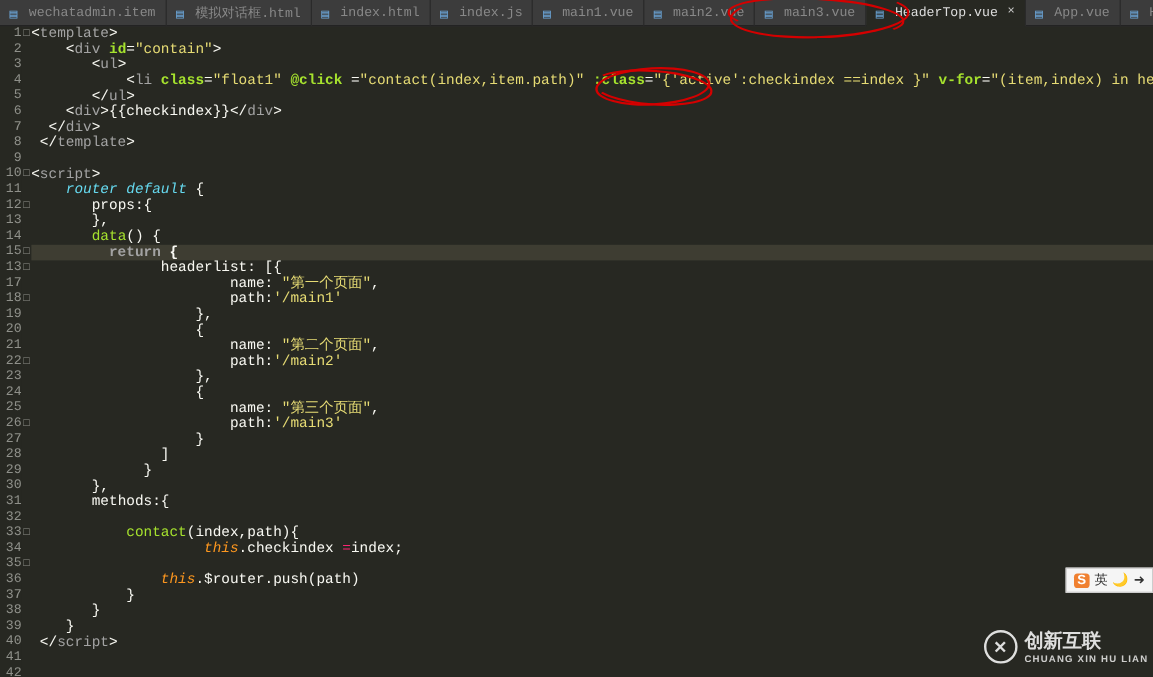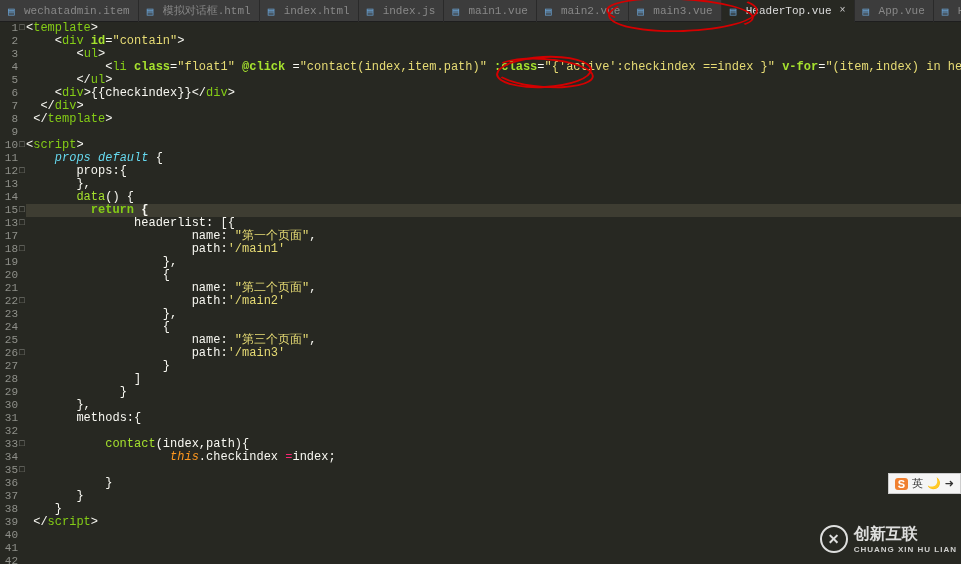--- a/index.html
+++ b/index.html
@@ -72,21 +72,21 @@
     .fold-col .fm { height: 13px; text-align: center; }
     .code {
       flex: 1;
       line-height: 13px;
       font-size: 12px;
       overflow: hidden;
       position: relative;
     }
     .line { height: 13px; white-space: pre; padding-left: 0; }
     .line.hl { background: #3e3d32; font-weight: bold; }
-    .c-tag { color: #84cc16; }
+    .c-tag { color: #a3a3a3; }
     .c-attr { color: #a6e22e; font-weight: bold; }
     .c-str { color: #e6db74; }
     .c-kw { color: #66d9ef; font-style: italic; }
     .c-ident { color: #a6e22e; }
     .c-num { color: #ae81ff; }
     .c-this { color: #fd971f; font-style: italic; }
     .c-punct { color: #f8f8f2; }
     .c-op { color: #f92672; }
     
     .annotation {
@@ -310,21 +310,21 @@
     <div class="line"><span class="c-punct">&lt;</span><span class="c-tag">template</span><span class="c-punct">&gt;</span></div>
     <div class="line"><span>    </span><span class="c-punct">&lt;</span><span class="c-tag">div</span><span class="c-attr"> id</span><span class="c-punct">=</span><span class="c-str">"contain"</span><span class="c-punct">&gt;</span></div>
     <div class="line"><span>       </span><span class="c-punct">&lt;</span><span class="c-tag">ul</span><span class="c-punct">&gt;</span></div>
     <div class="line"><span>           </span><span class="c-punct">&lt;</span><span class="c-tag">li</span><span class="c-attr"> class</span><span class="c-punct">=</span><span class="c-str">"float1"</span><span class="c-attr"> @click </span><span class="c-punct">=</span><span class="c-str">"contact(index,item.path)"</span><span class="c-attr"> :class</span><span class="c-punct">=</span><span class="c-str">"{'active':checkindex ==index }"</span><span class="c-attr"> v-for</span><span class="c-punct">=</span><span class="c-str">"(item,index) in headerlist"</span></div>
     <div class="line"><span>       </span><span class="c-punct">&lt;/</span><span class="c-tag">ul</span><span class="c-punct">&gt;</span></div>
     <div class="line"><span>    </span><span class="c-punct">&lt;</span><span class="c-tag">div</span><span class="c-punct">&gt;{{checkindex}}&lt;/</span><span class="c-tag">div</span><span class="c-punct">&gt;</span></div>
     <div class="line"><span>  </span><span class="c-punct">&lt;/</span><span class="c-tag">div</span><span class="c-punct">&gt;</span></div>
     <div class="line"><span> </span><span class="c-punct">&lt;/</span><span class="c-tag">template</span><span class="c-punct">&gt;</span></div>
     <div class="line"></div>
     <div class="line"><span class="c-punct">&lt;</span><span class="c-tag">script</span><span class="c-punct">&gt;</span></div>
-    <div class="line"><span>    </span><span class="c-kw">props</span><span class="c-kw"> default</span><span class="c-punct"> {</span></div>
+    <div class="line"><span>    </span><span class="c-kw">router</span><span class="c-kw"> default</span><span class="c-punct"> {</span></div>
     <div class="line"><span>       </span><span class="c-punct">props:{</span></div>
     <div class="line"><span>       </span><span class="c-punct">},</span></div>
     <div class="line"><span>       </span><span class="c-ident">data</span><span class="c-punct">() {</span></div>
     <div class="line hl"><span>         </span><span class="c-tag">return</span><span class="c-punct"> {</span></div>
     <div class="line"><span>               </span><span class="c-punct">headerlist: [{</span></div>
     <div class="line"><span>                       </span><span class="c-punct">name: </span><span class="c-str">"第一个页面"</span><span class="c-punct">,</span></div>
     <div class="line"><span>                       </span><span class="c-punct">path:</span><span class="c-str">'/main1'</span></div>
     <div class="line"><span>                   </span><span class="c-punct">},</span></div>
     <div class="line"><span>                   </span><span class="c-punct">{</span></div>
     <div class="line"><span>                       </span><span class="c-punct">name: </span><span class="c-str">"第二个页面"</span><span class="c-punct">,</span></div>
@@ -335,20 +335,21 @@
     <div class="line"><span>                       </span><span class="c-punct">path:</span><span class="c-str">'/main3'</span></div>
     <div class="line"><span>                   </span><span class="c-punct">}</span></div>
     <div class="line"><span>               </span><span class="c-punct">]</span></div>
     <div class="line"><span>             </span><span class="c-punct">}</span></div>
     <div class="line"><span>       </span><span class="c-punct">},</span></div>
     <div class="line"><span>       </span><span class="c-punct">methods:{</span></div>
     <div class="line"></div>
     <div class="line"><span>           </span><span class="c-ident">contact</span><span class="c-punct">(index,path){</span></div>
     <div class="line"><span>                    </span><span class="c-this">this</span><span class="c-punct">.checkindex </span><span class="c-op">=</span><span class="c-punct">index;</span></div>
     <div class="line"></div>
+    <div class="line"><span>               </span><span class="c-this">this</span><span class="c-punct">.$router.push(path)</span></div>
     <div class="line"><span>           </span><span class="c-punct">}</span></div>
     <div class="line"><span>       </span><span class="c-punct">}</span></div>
     <div class="line"><span>    </span><span class="c-punct">}</span></div>
     <div class="line"><span> </span><span class="c-punct">&lt;/</span><span class="c-tag">script</span><span class="c-punct">&gt;</span></div>
   </div>
 </div>
 
 <div class="annotation anno1"></div>
 <div class="annotation anno1b"></div>
 <div class="annotation anno2"></div>

